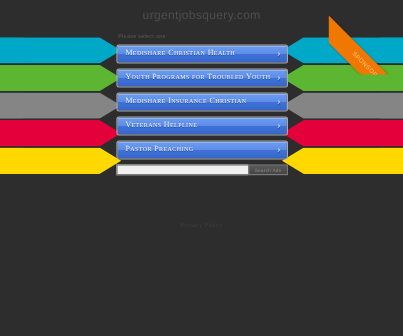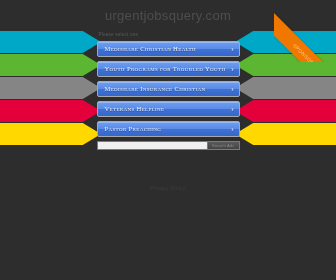--- a/index.html
+++ b/index.html
@@ -108,21 +108,21 @@
     right: 0;
     top: 0;
     z-index: 10;
     text-align: center;
   }
 
   #site-title {
     margin: 0;
     padding-top: 8px;
     font-family: "Liberation Sans", sans-serif;
-    font-size: 13px;
+    font-size: 10px;
     font-weight: normal;
     letter-spacing: .3px;
     color: #4e4e4e;
   }
 
   #panel {
     width: 143px;
     margin: 0 auto;
     padding-top: 9px;
     text-align: left;

